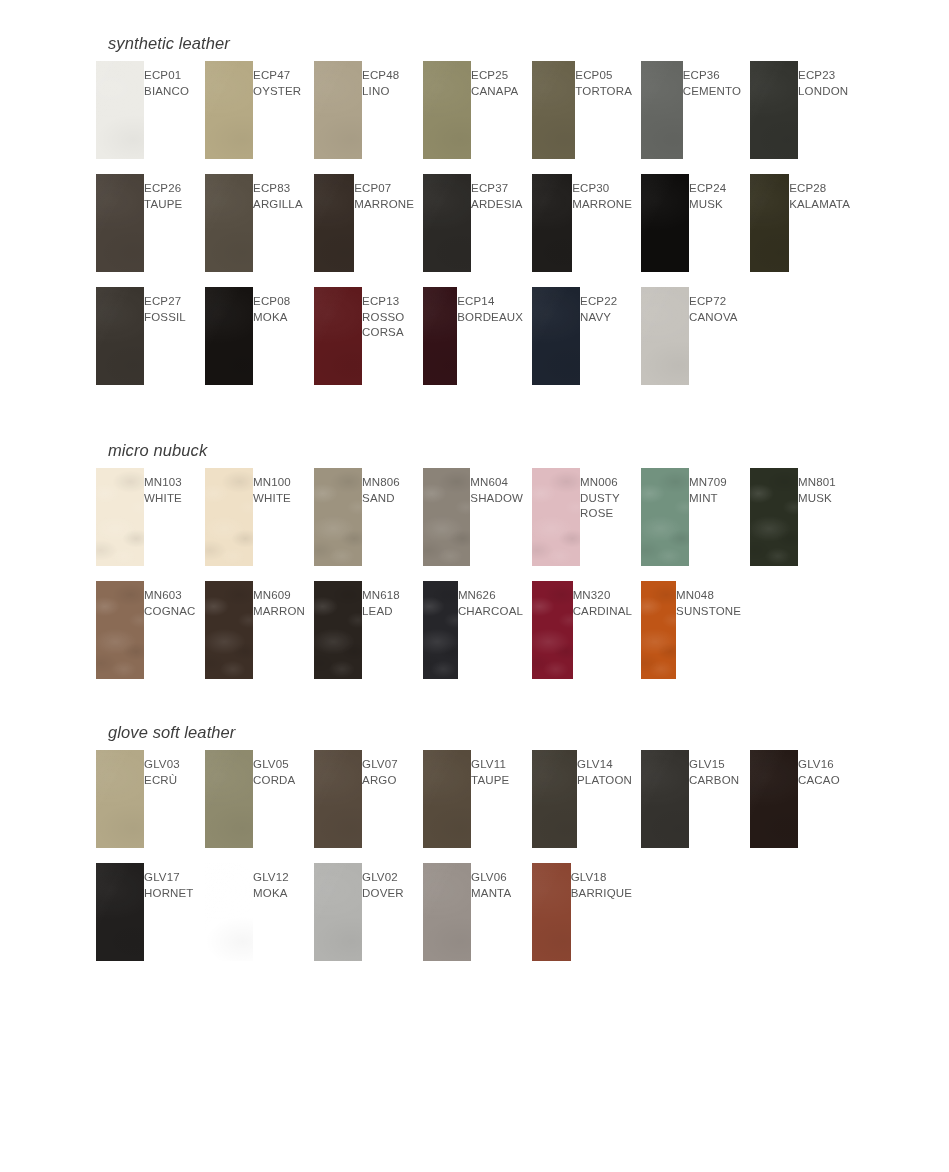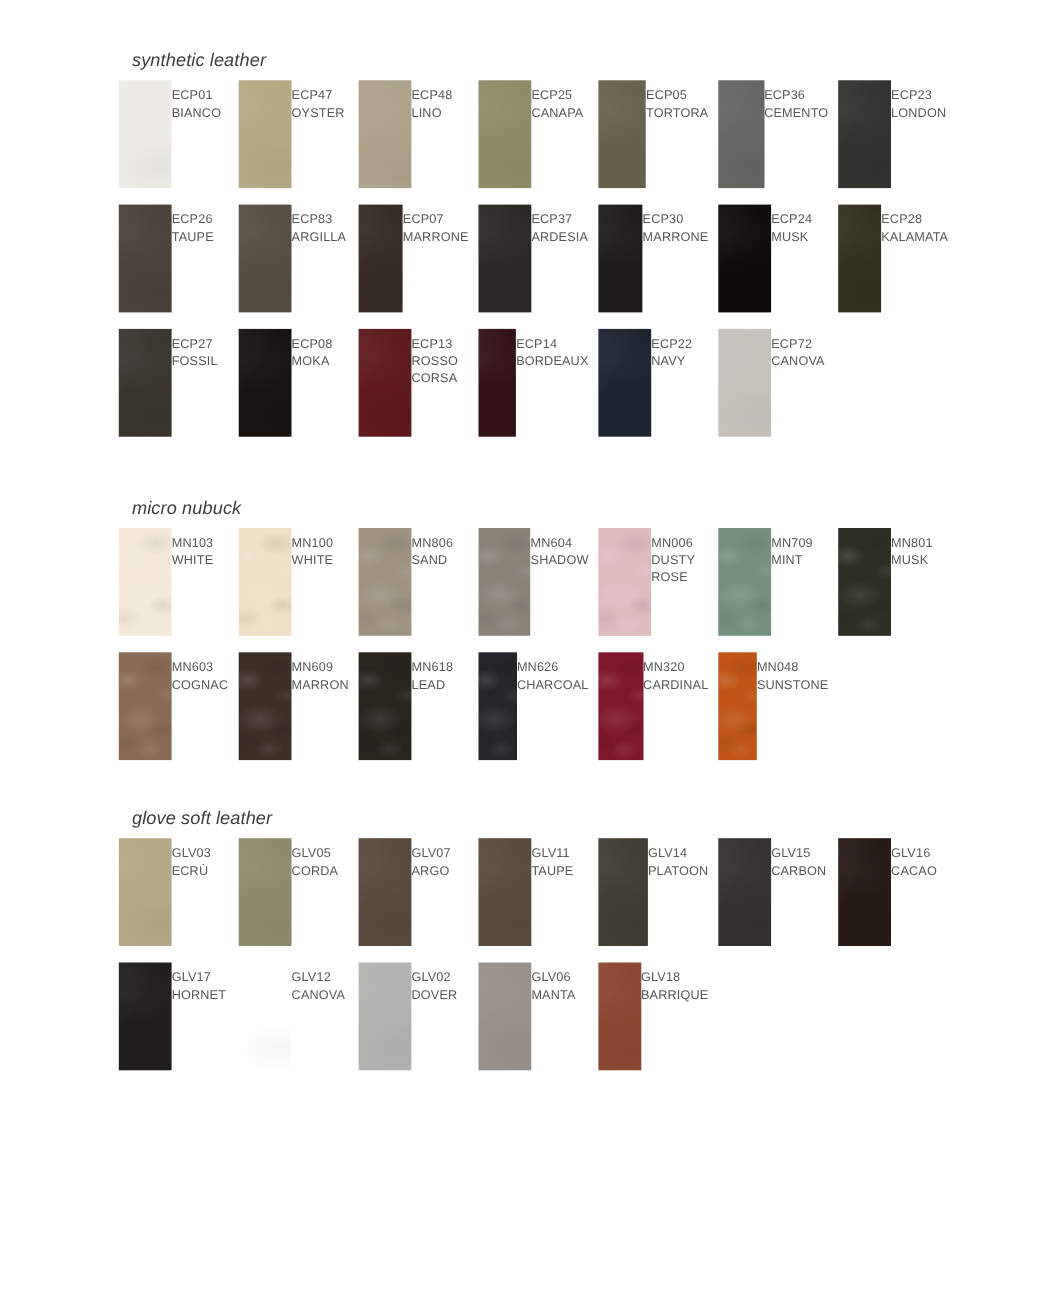--- a/index.html
+++ b/index.html
@@ -9,21 +9,21 @@
   }
   body {
     width: 949px;
     height: 1172px;
     font-family: "Liberation Sans", sans-serif;
     color: #4f4f4f;
     overflow: hidden;
     position: relative;
   }
   .page {
-    padding: 16px;
+    padding: 4px;
     margin: 0;
   }
   .section {
     padding-left: 92px;
   }
   .section-title {
     font-style: italic;
     font-size: 16.5px;
     color: #3d3d3d;
     letter-spacing: 0.1px;
@@ -382,21 +382,21 @@
             <div class="swatch-cell">
               <div class="swatch-chip" style="background: rgb(33, 31, 30);">
                 <div class="tex tex-leather"></div>
               </div>
               <div class="swatch-label">GLV17 HORNET</div>
             </div>
             <div class="swatch-cell">
               <div class="swatch-chip">
                 <div class="tex tex-leather"></div>
               </div>
-              <div class="swatch-label">GLV12 CANOVA</div>
+              <div class="swatch-label">GLV12 MOKA</div>
             </div>
             <div class="swatch-cell">
               <div class="swatch-chip" style="background: rgb(178, 178, 175);">
                 <div class="tex tex-leather"></div>
               </div>
               <div class="swatch-label">GLV02 DOVER</div>
             </div>
             <div class="swatch-cell">
               <div class="swatch-chip" style="background: rgb(152, 144, 138);">
                 <div class="tex tex-leather"></div>

